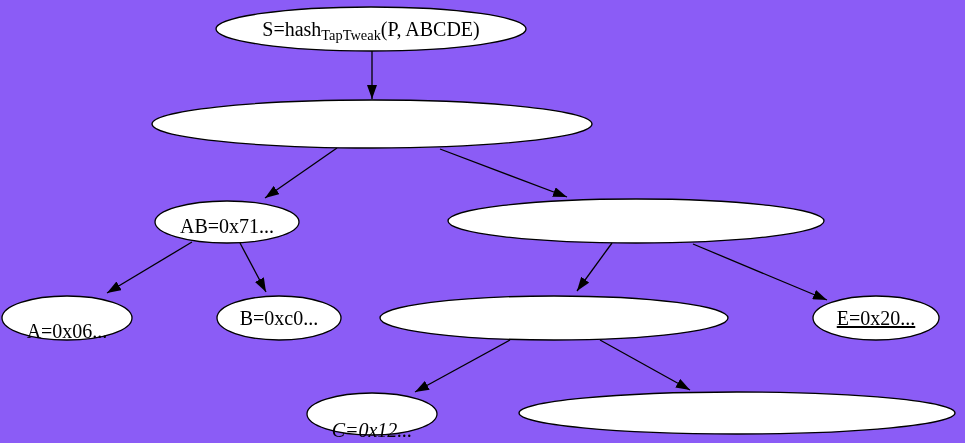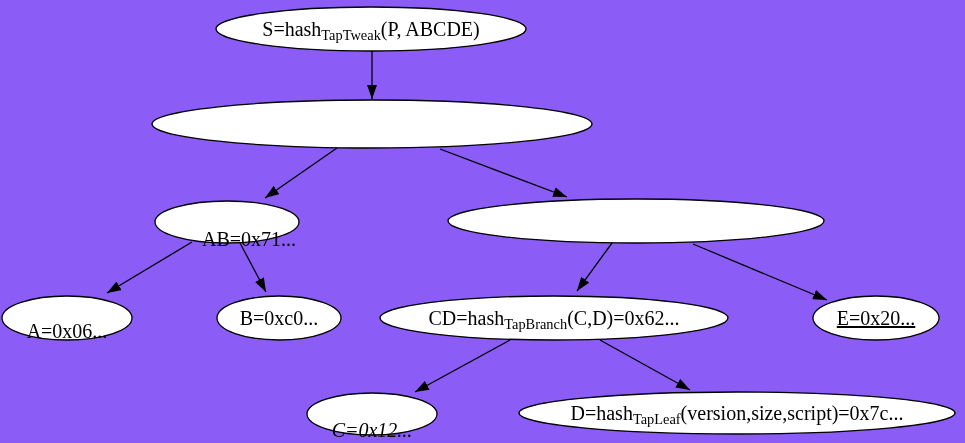--- a/index.html
+++ b/index.html
@@ -68,42 +68,36 @@
     <ellipse cx="876" cy="318" rx="63" ry="22" fill="#ffffff" stroke="#000000" stroke-width="1.3"></ellipse>
     <ellipse cx="372" cy="414" rx="65" ry="21" fill="#ffffff" stroke="#000000" stroke-width="1.3"></ellipse>
     <ellipse cx="737" cy="413" rx="218" ry="21" fill="#ffffff" stroke="#000000" stroke-width="1.3"></ellipse>
   </svg>
 
   <div class="node-label" style="left:371px; top:29px;">
     <span>S=hash</span><span class="sub">TapTweak</span><span>(P, ABCDE)</span>
   </div>
 
 
-  <div class="node-label" style="left:227px; top:239px;margin-left:22px;">
+  <div class="node-label" style="left:227px; top:226px;">
     <span>AB=0x71...</span>
   </div>
 
 
   <div class="node-label" style="left:67px; top:331px;">
     <span>A=0x06...</span>
   </div>
 
   <div class="node-label" style="left:279px; top:318px;">
     <span>B=0xc0...</span>
   </div>
 
-  <div class="node-label" style="left:554px; top:318px;">
-    <span>CD=hash</span><span class="sub">TapBranch</span><span>(C,D)=0x62...</span>
-  </div>
 
   <div class="node-label" style="left:876px; top:318px;text-decoration:underline;">
     <span>E=0x20...</span>
   </div>
 
   <div class="node-label" style="left:372px; top:430px;font-style:italic;">
     <span>C=0x12...</span>
   </div>
 
-  <div class="node-label" style="left:737px; top:413px;">
-    <span>D=hash</span><span class="sub">TapLeaf</span><span>(version,size,script)=0x7c...</span>
-  </div>
 
 </div>
 
 </body></html>

